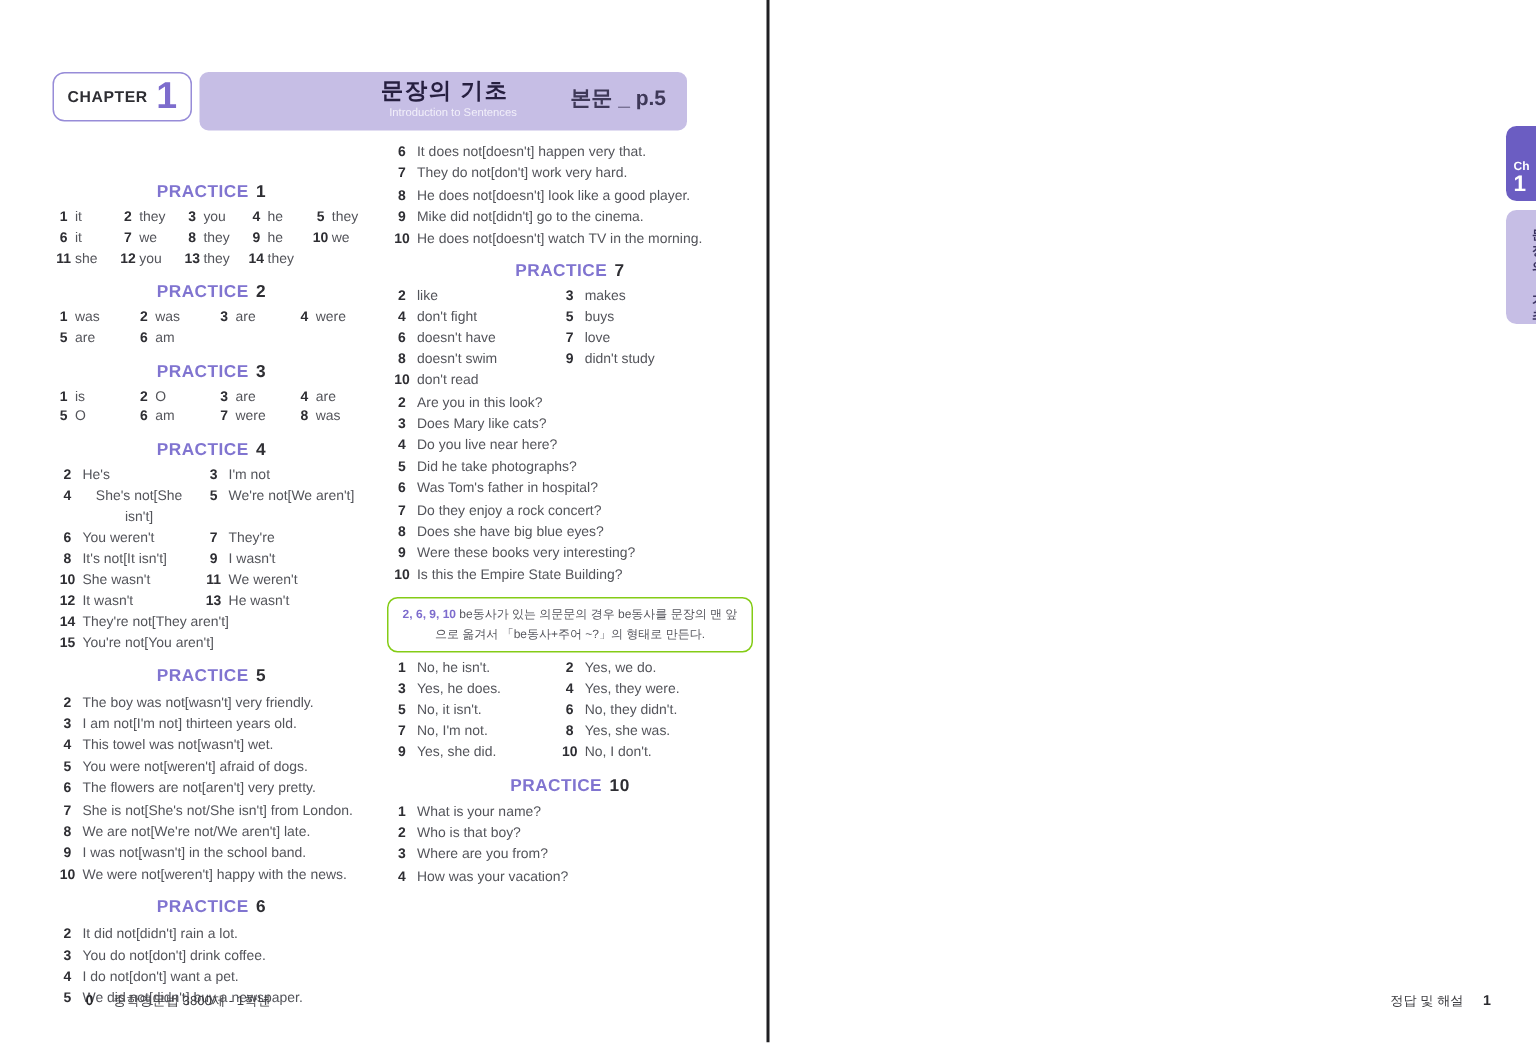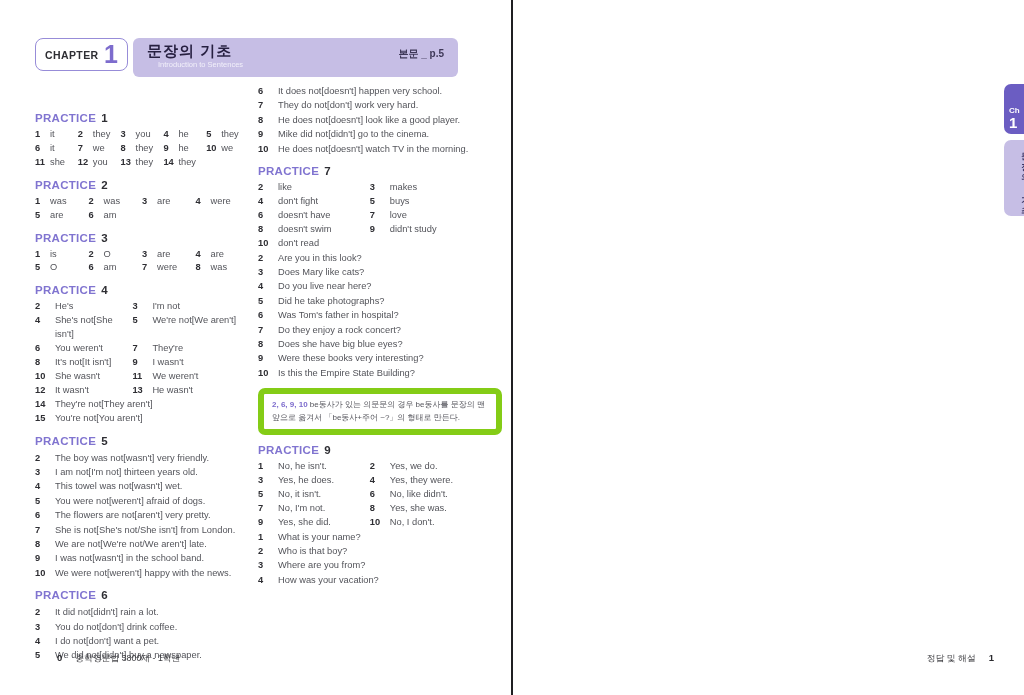--- a/index.html
+++ b/index.html
@@ -1,30 +1,30 @@
 <!DOCTYPE html>
 <html><head>
 <meta charset="utf-8">
 <style>
   html,body{margin:0;padding:0;width:1024px;height:695px;overflow:hidden;background:#ffffff;
     font-family:"Liberation Sans","DejaVu Sans",sans-serif;position:relative;}
-  .page{position:absolute;top:0;height:599px;width:512px;}
+  .page{position:absolute;top:10px;height:599px;width:512px;text-align:center;}
   #left-page{left:0;} #right-page{left:512px;width:512px;}
   .divider{position:absolute;left:511px;top:0;width:1.5px;height:695px;background:#1f1f22;}
 
   
   .chapter-box{position:absolute;left:35px;top:38px;width:93px;height:33px;border:1.5px solid #978cd8;
     border-radius:8px;background:#fff;display:flex;align-items:center;padding:0 9px;box-sizing:border-box;}
   .ch-label{font-size:10.5px;font-weight:bold;color:#2e2e33;letter-spacing:.4px;}
   .ch-num{font-size:25px;font-weight:bold;color:#7d6ccd;margin-left:auto;line-height:1;}
   .banner{position:absolute;left:133px;top:38px;width:325px;height:39px;background:#c6bee5;
     border-radius:6px;box-sizing:border-box;padding:4px 12px 0 14px;}
   .banner-title{font-size:15px;font-weight:bold;color:#261f40;letter-spacing:1px;line-height:18px;}
   .banner-sub{font-size:7.5px;color:#f2f0fa;line-height:9px;margin-left:11px;}
-  .banner-ref{position:absolute;right:14px;top:9px;font-size:10px;font-weight:bold;color:#3e3858;}
+  .banner-ref{position:absolute;right:14px;top:9px;font-size:14px;font-weight:bold;color:#3e3858;}
 
   
   .col{position:absolute;}
   #lp-col1{left:35px;top:84px;width:212px;margin-top:28px;}
   #lp-col2{left:258px;top:84px;width:244px;}
 
   .practice-head{font-size:11.5px;font-weight:bold;color:#8074d0;margin:9px 0 4px 0;letter-spacing:.3px;}
   .col > .block:first-child .practice-head{margin-top:0;}
   .practice-head .pn{color:#2e2e33;margin-left:5px;}
 
@@ -34,21 +34,21 @@
   .items .txt{font-size:9.3px;}
   .items.list .item{line-height:14.4px;}
   .items.g2,.items.g3,.items.g4,.items.g5{display:grid;column-gap:2px;}
   .items.g2 .item,.items.g3 .item,.items.g4 .item,.items.g5 .item{line-height:13.9px;}
   .items.g2{grid-template-columns:45% 55%;}
   .items.g4{grid-template-columns:repeat(4,1fr);}
   .items.g5{grid-template-columns:repeat(5,1fr);}
   .items.g4 .num,.items.g5 .num{min-width:15px;}
   .item.wide{grid-column:1 / -1;}
 
-  .note{border:6px solid #84cc16;border-radius:7px;padding:5px 8px;margin:8px 0 4px 0;
+  .note{border:1px solid #84cc16;border-radius:7px;padding:5px 8px;margin:8px 0 4px 0;
     font-size:8px;line-height:12.4px;color:#55555c;}
   .note .seg-nums{color:#7d6ccd;font-weight:bold;}
 
   
   .footer{position:absolute;top:652px;display:flex;align-items:baseline;gap:13px;font-size:8.8px;color:#3c3c40;}
   #footer-left{left:57px;}
   #footer-right{right:30px;}
   .footer .pg{font-weight:bold;font-size:9.5px;color:#2a2a2e;}
 
   
@@ -324,21 +324,21 @@
             <span class="txt">We did not[didn't] buy a newspaper.</span>
           </div>
         </div>
       </div>
     </div>
   <div class="col" id="lp-col2">
       <div class="block">
         <div class="items list">
           <div class="item">
             <span class="num">6</span>
-            <span class="txt">It does not[doesn't] happen very school.</span>
+            <span class="txt">It does not[doesn't] happen very that.</span>
           </div>
           <div class="item">
             <span class="num">7</span>
             <span class="txt">They do not[don't] work very hard.</span>
           </div>
           <div class="item">
             <span class="num">8</span>
             <span class="txt">He does not[doesn't] look like a good player.</span>
           </div>
           <div class="item">
@@ -431,21 +431,20 @@
             <span class="txt">Is this the Empire State Building?</span>
           </div>
         </div>
       </div>
       <div class="block">
         <div class="note">
           <div class="seg"><span class="seg-nums">2, 6, 9, 10</span><span class="seg-text"> be동사가 있는 의문문의 경우 be동사를 문장의 맨 앞으로 옮겨서 「be동사+주어 ~?」의 형태로 만든다.</span></div>
         </div>
       </div>
       <div class="block">
-        <div class="practice-head"><span class="pt">PRACTICE</span><span class="pn">9</span></div>
         <div class="items g2">
           <div class="item">
             <span class="num">1</span>
             <span class="txt">No, he isn't.</span>
           </div>
           <div class="item">
             <span class="num">2</span>
             <span class="txt">Yes, we do.</span>
           </div>
           <div class="item">
@@ -455,41 +454,42 @@
           <div class="item">
             <span class="num">4</span>
             <span class="txt">Yes, they were.</span>
           </div>
           <div class="item">
             <span class="num">5</span>
             <span class="txt">No, it isn't.</span>
           </div>
           <div class="item">
             <span class="num">6</span>
-            <span class="txt">No, like didn't.</span>
+            <span class="txt">No, they didn't.</span>
           </div>
           <div class="item">
             <span class="num">7</span>
             <span class="txt">No, I'm not.</span>
           </div>
           <div class="item">
             <span class="num">8</span>
             <span class="txt">Yes, she was.</span>
           </div>
           <div class="item">
             <span class="num">9</span>
             <span class="txt">Yes, she did.</span>
           </div>
           <div class="item">
             <span class="num">10</span>
             <span class="txt">No, I don't.</span>
           </div>
         </div>
       </div>
       <div class="block">
+        <div class="practice-head"><span class="pt">PRACTICE</span><span class="pn">10</span></div>
         <div class="items list">
           <div class="item">
             <span class="num">1</span>
             <span class="txt">What is your name?</span>
           </div>
           <div class="item">
             <span class="num">2</span>
             <span class="txt">Who is that boy?</span>
           </div>
           <div class="item">

